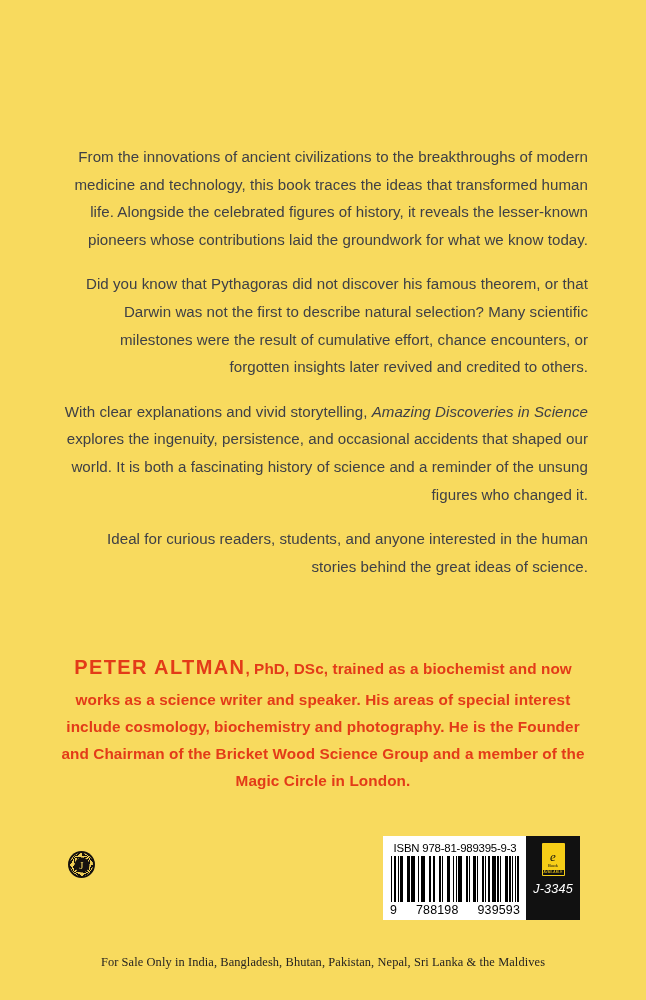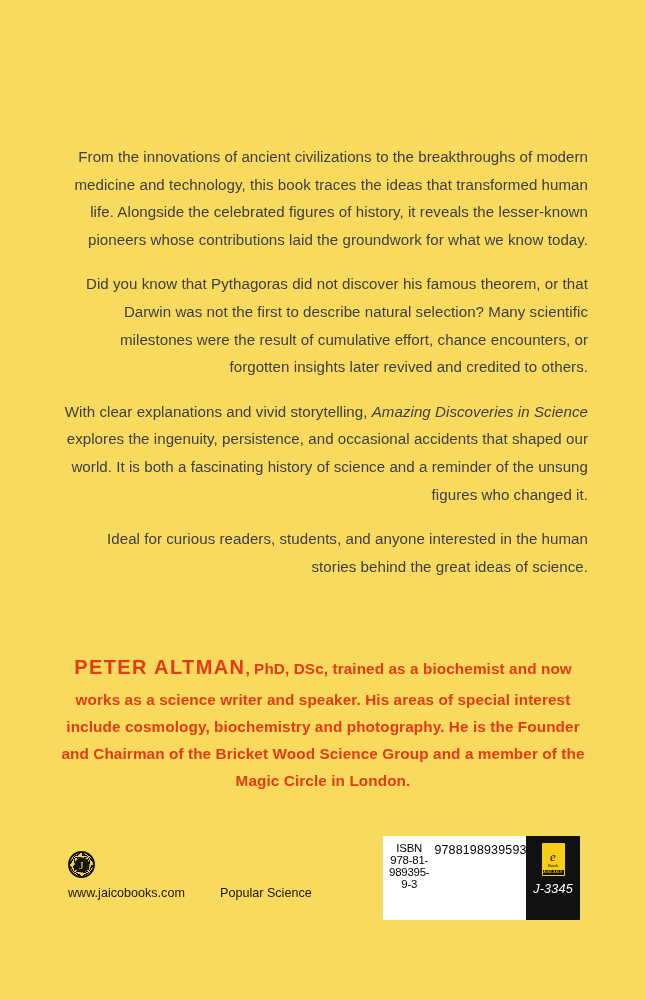--- a/index.html
+++ b/index.html
@@ -144,21 +144,21 @@
     width: 197px;
     height: 84px;
     display: flex;
     background: #111;
   }
   .bc-left {
     background: #fff;
     width: 143px;
     padding: 6px 5px 3px 6px;
     display: flex;
-    flex-direction: row;
+    flex-direction: column;
   }
   .isbn-text {
     font-size: 11.4px;
     color: #000;
     text-align: center;
     letter-spacing: -0.2px;
     margin-bottom: 2px;
   }
   .bars {
     flex: 1;
@@ -265,24 +265,20 @@
   <div class="bio">
     <span class="name">PETER ALTMAN</span><span>, PhD, DSc, trained as a biochemist and now works as a science writer and speaker. His areas of special interest include cosmology, biochemistry and photography. He is the Founder and Chairman of the Bricket Wood Science Group and a member of the Magic Circle in London.</span>
   </div>
 
   <div class="publisher">
     <div class="pub-row">
       <span class="emblem">
         <span class="rays"></span>
         <span class="core">J</span>
       </span>
-    </div>
-    <div class="pub-sub">
-      <span class="url">www.jaicobooks.com</span>
-      <span>Popular Science</span>
     </div>
   </div>
 
   <div class="barcode-block">
     <div class="bc-left">
       <div class="isbn-text">ISBN 978-81-989395-9-3</div>
       <div class="bars" id="bars">
           <span style="width: 1.05263%; background: rgb(0, 0, 0);"></span>
           <span style="width: 1.05263%; background: rgb(255, 255, 255);"></span>
           <span style="width: 1.05263%; background: rgb(0, 0, 0);"></span>
@@ -356,14 +352,15 @@
     <div class="bc-right">
       <div class="ebook-badge">
         <span class="e">e</span>
         <span class="bk">Book</span>
         <span class="avail">AVAILABLE</span>
       </div>
       <div class="jcode">J-3345</div>
     </div>
   </div>
 
+  <div class="territory">For Sale Only in India, Bangladesh, Bhutan, Pakistan, Nepal, Sri Lanka &amp; the Maldives</div>
 
 </div>
 
 </body></html>

